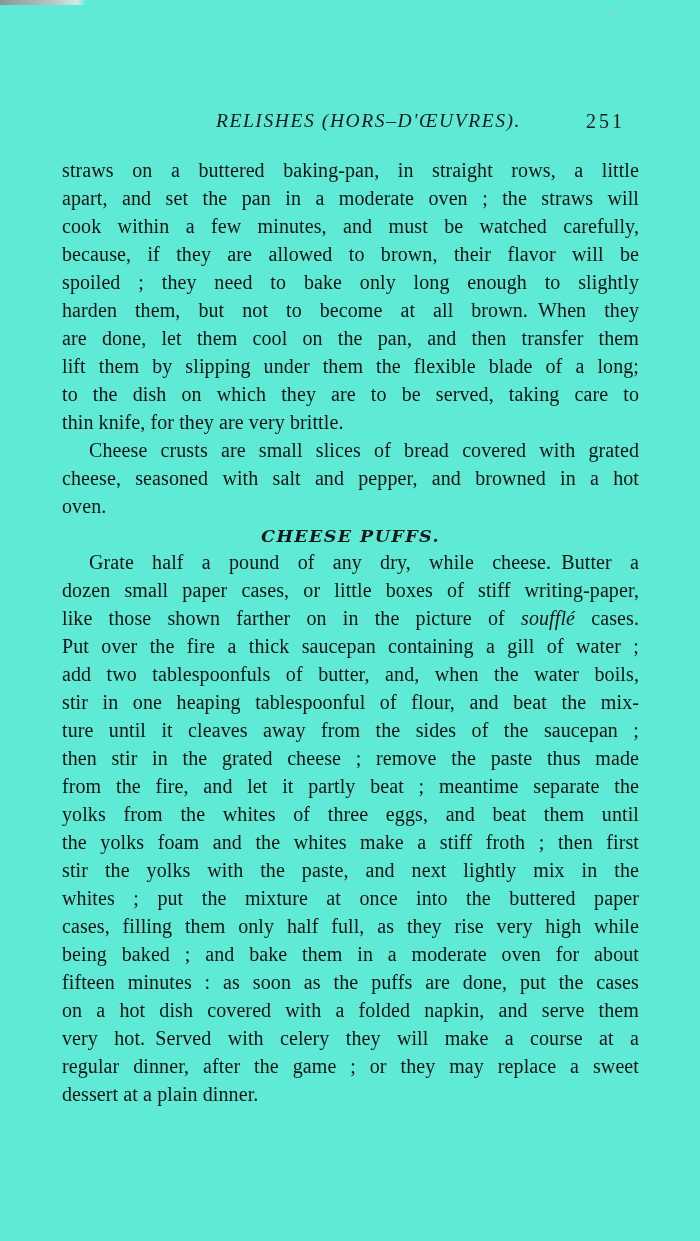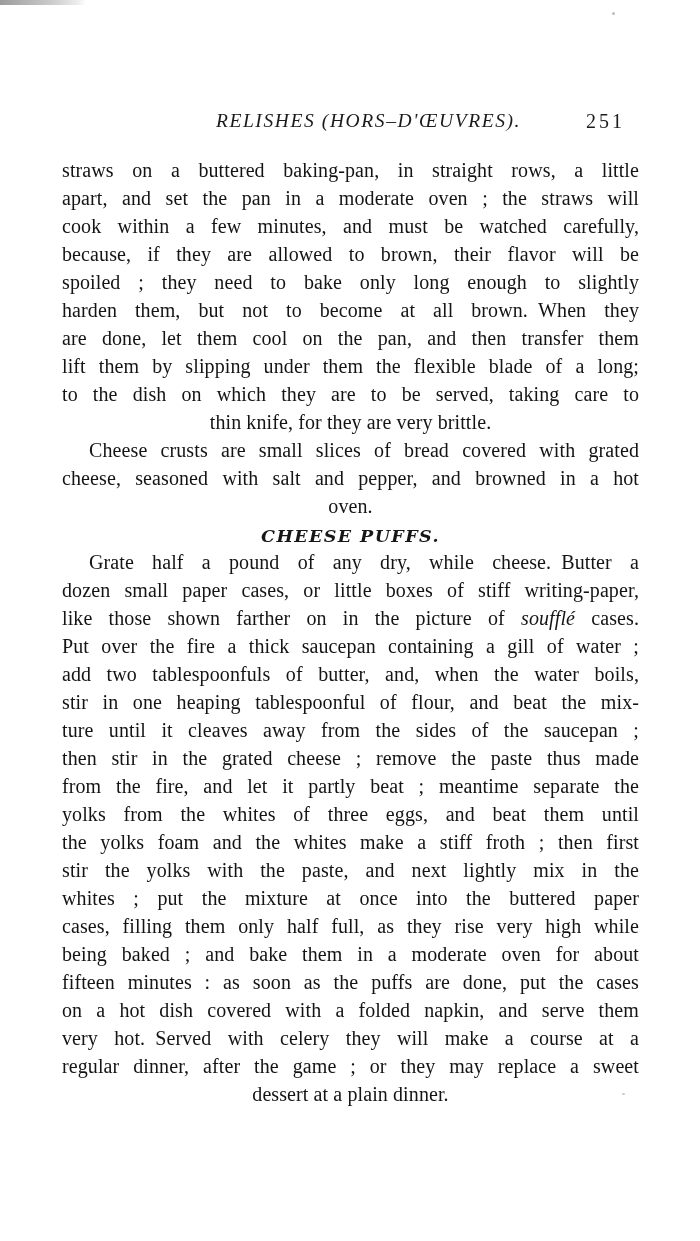--- a/index.html
+++ b/index.html
@@ -1,19 +1,19 @@
 <!DOCTYPE html>
 <html><head>
 <meta charset="utf-8">
 <style>
   html,body{margin:0;padding:0;background:#e8e8e8;}
   .page{
     position:relative;
     width:700px;height:1241px;
-    background:#ffffff;
+    background:#5eead4;
     overflow:hidden;
     font-family:"Liberation Serif","DejaVu Serif",serif;
     color:#161616;
   }
   
   .smudge-topleft{
     position:absolute;left:0;top:0;width:86px;height:5px;
     background:linear-gradient(90deg,#8a8a8a 0%,#a6a6a6 30%,#c2c2c2 60%,#e9e9e9 90%,transparent 100%);
     opacity:.85;
   }
@@ -43,21 +43,21 @@
 
   .body-text{
     position:absolute;left:62px;top:156px;width:577px;
     font-size:20px;
     line-height:28px;
     letter-spacing:0.1px;
     color:#141414;
   }
   .line{height:28px;white-space:nowrap;}
   .line.just{text-align:justify;text-align-last:justify;white-space:normal;}
-  .line.last{text-align:center;}
+  .line.last{text-align:left;}
   .line.indent{text-indent:27px;}
   .line i{}
 
   .heading{
     height:28px;
     text-align:center;
     font-family:"DejaVu Serif","Liberation Serif",serif;
     font-style:italic;
     font-weight:700;
     font-size:17.5px;

